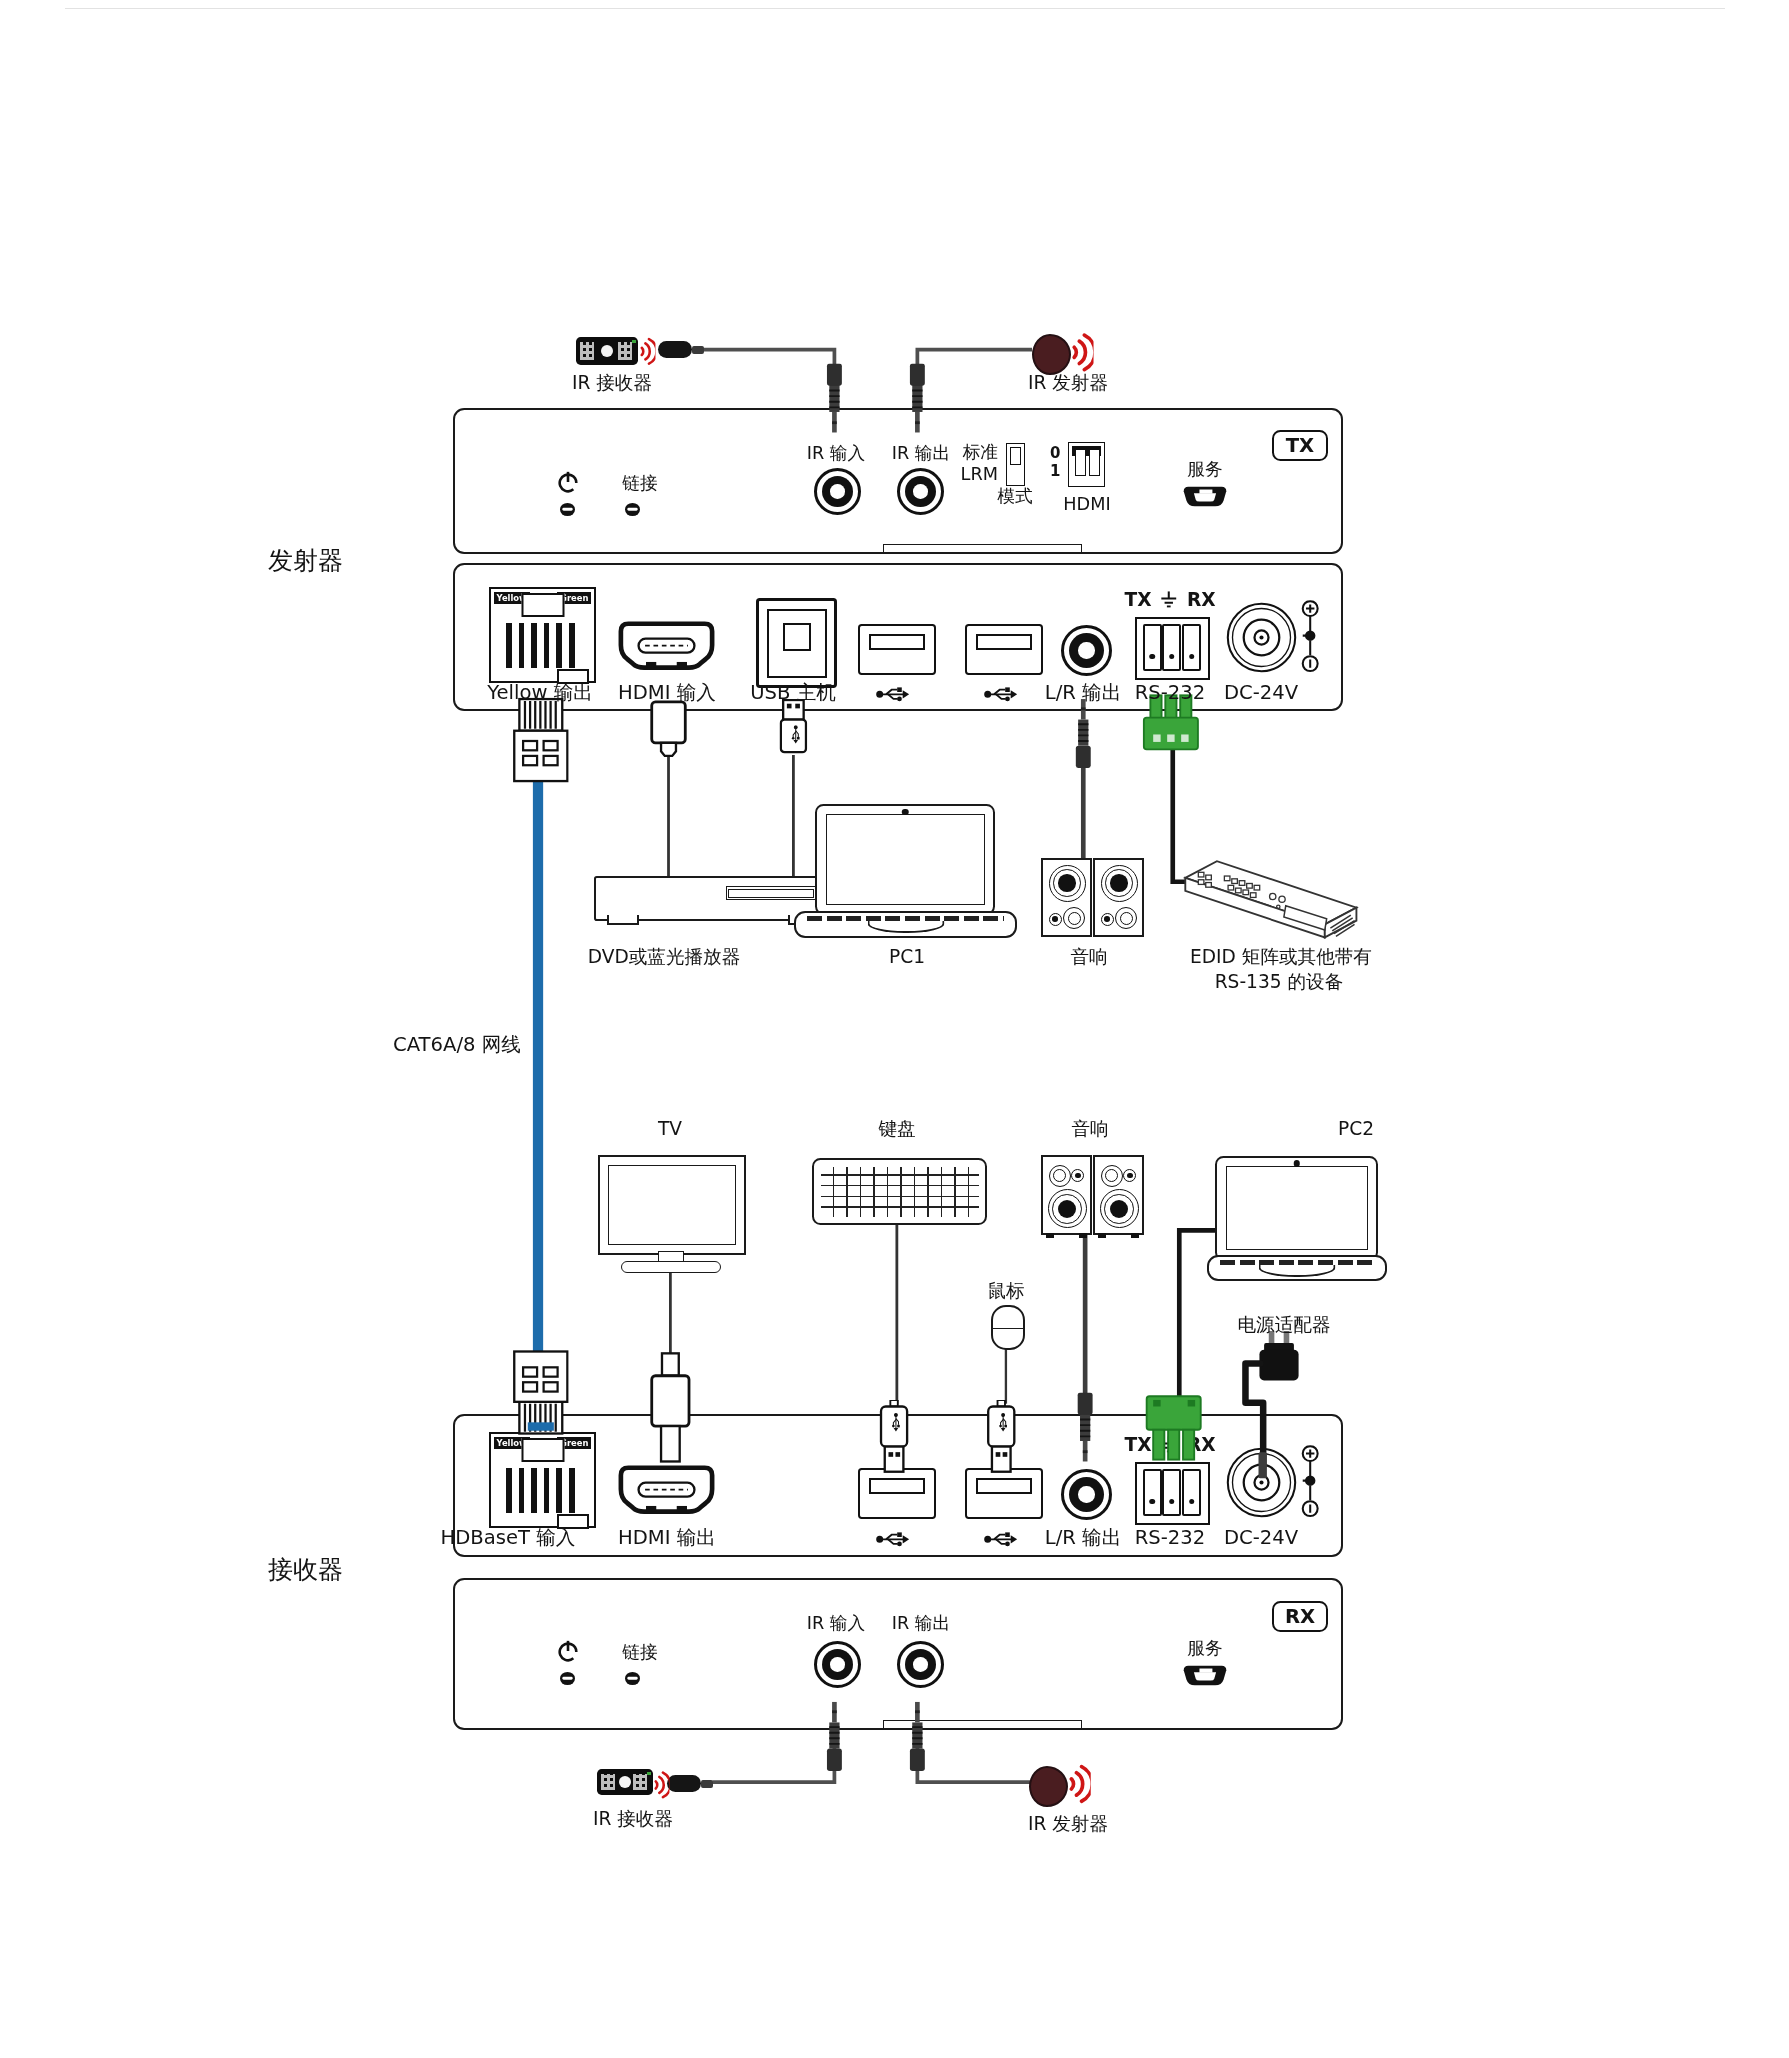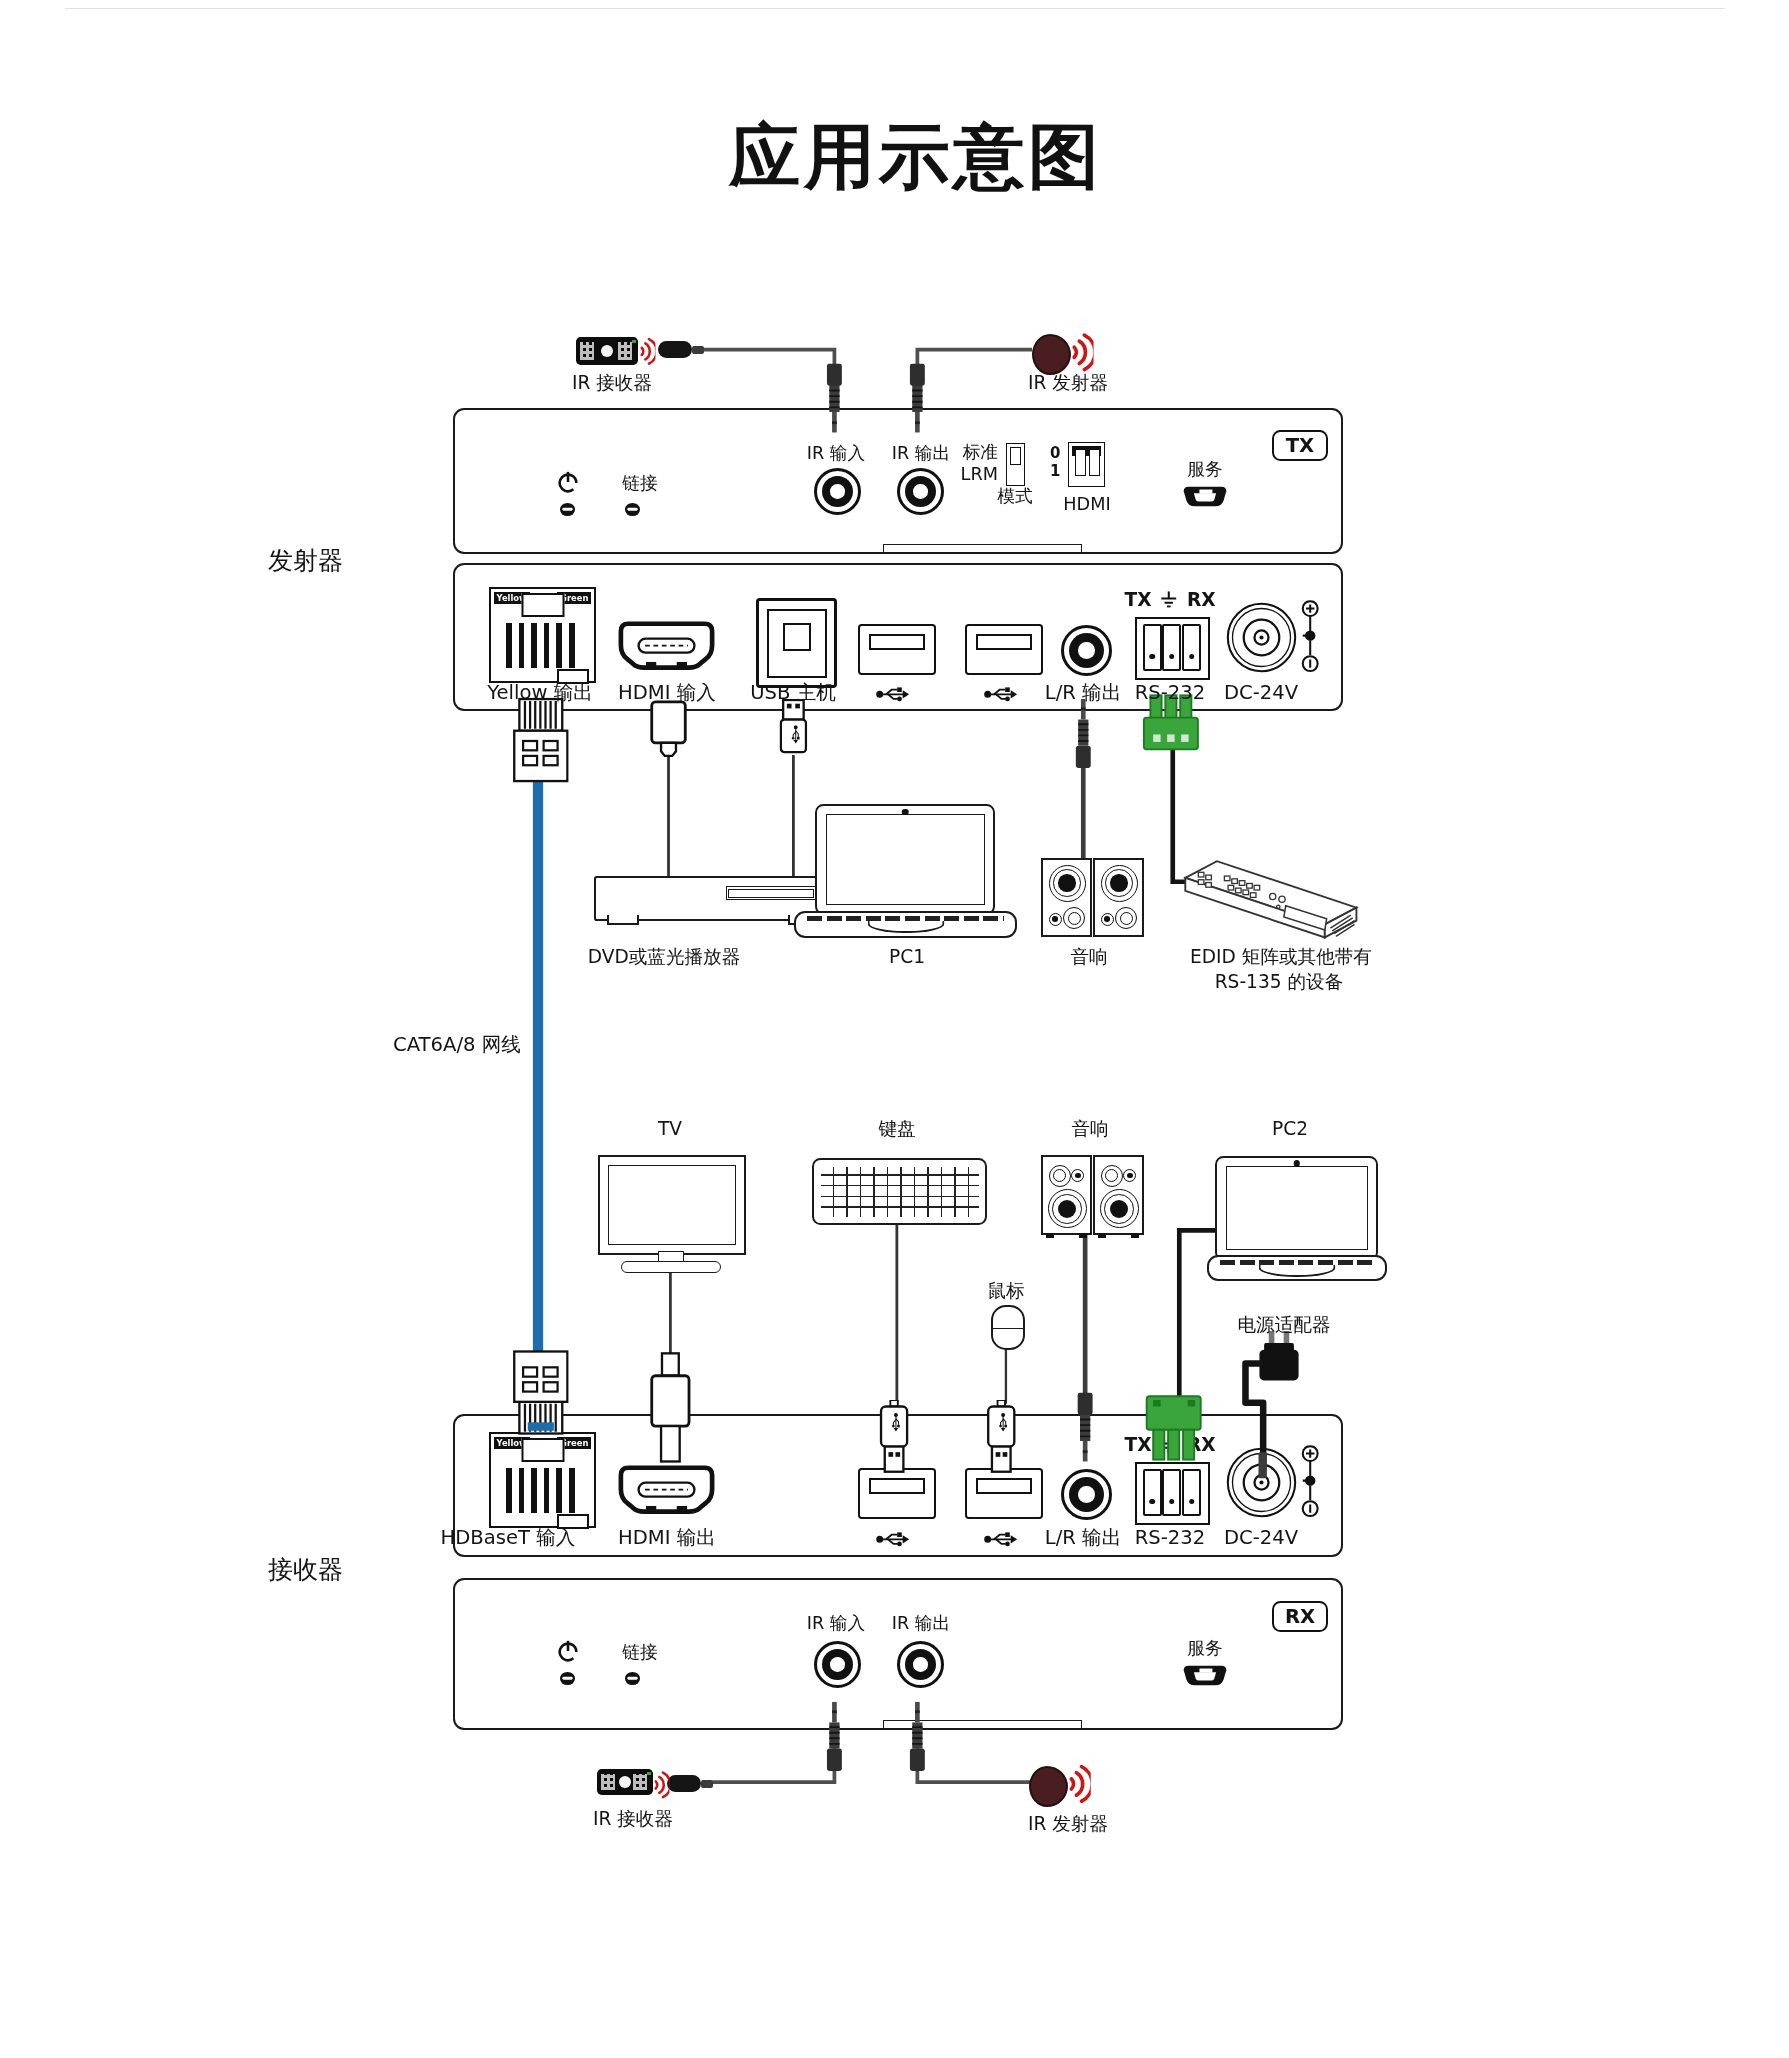--- a/index.html
+++ b/index.html
@@ -82,21 +82,20 @@
   .ptail{position:absolute;background:#3a3a3a;border-radius:1.9px;z-index:3}
   .emitter{position:absolute;background:#4a1d20;border:2.8px solid #241013;border-radius:46% 54% 54% 46% / 50% 50% 50% 50%;z-index:3}
   .topline{position:absolute;left:65px;right:65px;top:7.5px;border-top:1.9px solid #e2e2e2}
 </style>
 </head>
 <body>
 
 <div id="canvas">
 
   <div class="topline"></div>
-  <div class="title ctr" style="left:916px;top:110px">应用示意图</div>
 
   <svg width="0" height="0" style="position:absolute" aria-hidden="true">
     <defs>
       <symbol id="pwr" viewBox="0 0 26 26">
         <circle cx="13" cy="14" r="9" fill="none" stroke="#111" stroke-width="2.8" stroke-dasharray="38.5 7.85" transform="rotate(113 13 14)"></circle>
         <path d="M13,2 V13" stroke="#111" stroke-width="2.8" fill="none"></path>
       </symbol>
       <symbol id="screw" viewBox="0 0 18 16">
         <ellipse cx="9" cy="8" rx="8" ry="7" fill="#111"></ellipse>
         <rect x="3.5" y="6" width="11" height="3.2" rx="1.4" fill="#fff"></rect>
@@ -468,21 +467,21 @@
   </svg>
   <div class="lb ctr" style="left:664px;top:945px">DVD或蓝光播放器</div>
   <div class="lb ctr" style="left:907px;top:945px">PC1</div>
   <div class="lb ctr" style="left:1089px;top:945px">音响</div>
   <div class="lb ctr" style="left:1281px;top:945px">EDID 矩阵或其他带有</div>
   <div class="lb ctr" style="left:1279px;top:970px">RS-135 的设备</div>
 
   <div class="lb ctr" style="left:670px;top:1117px">TV</div>
   <div class="lb ctr" style="left:897px;top:1117px">键盘</div>
   <div class="lb ctr" style="left:1090px;top:1117px">音响</div>
-  <div class="lb ctr" style="left:1290px;top:1117px">PC2</div>
+  <div class="lb ctr" style="left:1356px;top:1117px">PC2</div>
   <div class="dev" style="left:598px;top:1155px;width:144px;height:117px">
     <div class="tvbody" style="left:0;top:0;width:144px;height:96px">
         <div class="tvscr"></div>
       </div>
     <div class="tvneck" style="left:60px;top:96px;width:24px;height:10.3px"></div>
     <div class="tvbase" style="left:23px;top:106px;width:98px;height:10.3px"></div>
   </div>
   <div class="dev kbd" style="left:812px;top:1158px;width:171px;height:63px">
     <div class="keys"></div>
   </div>

